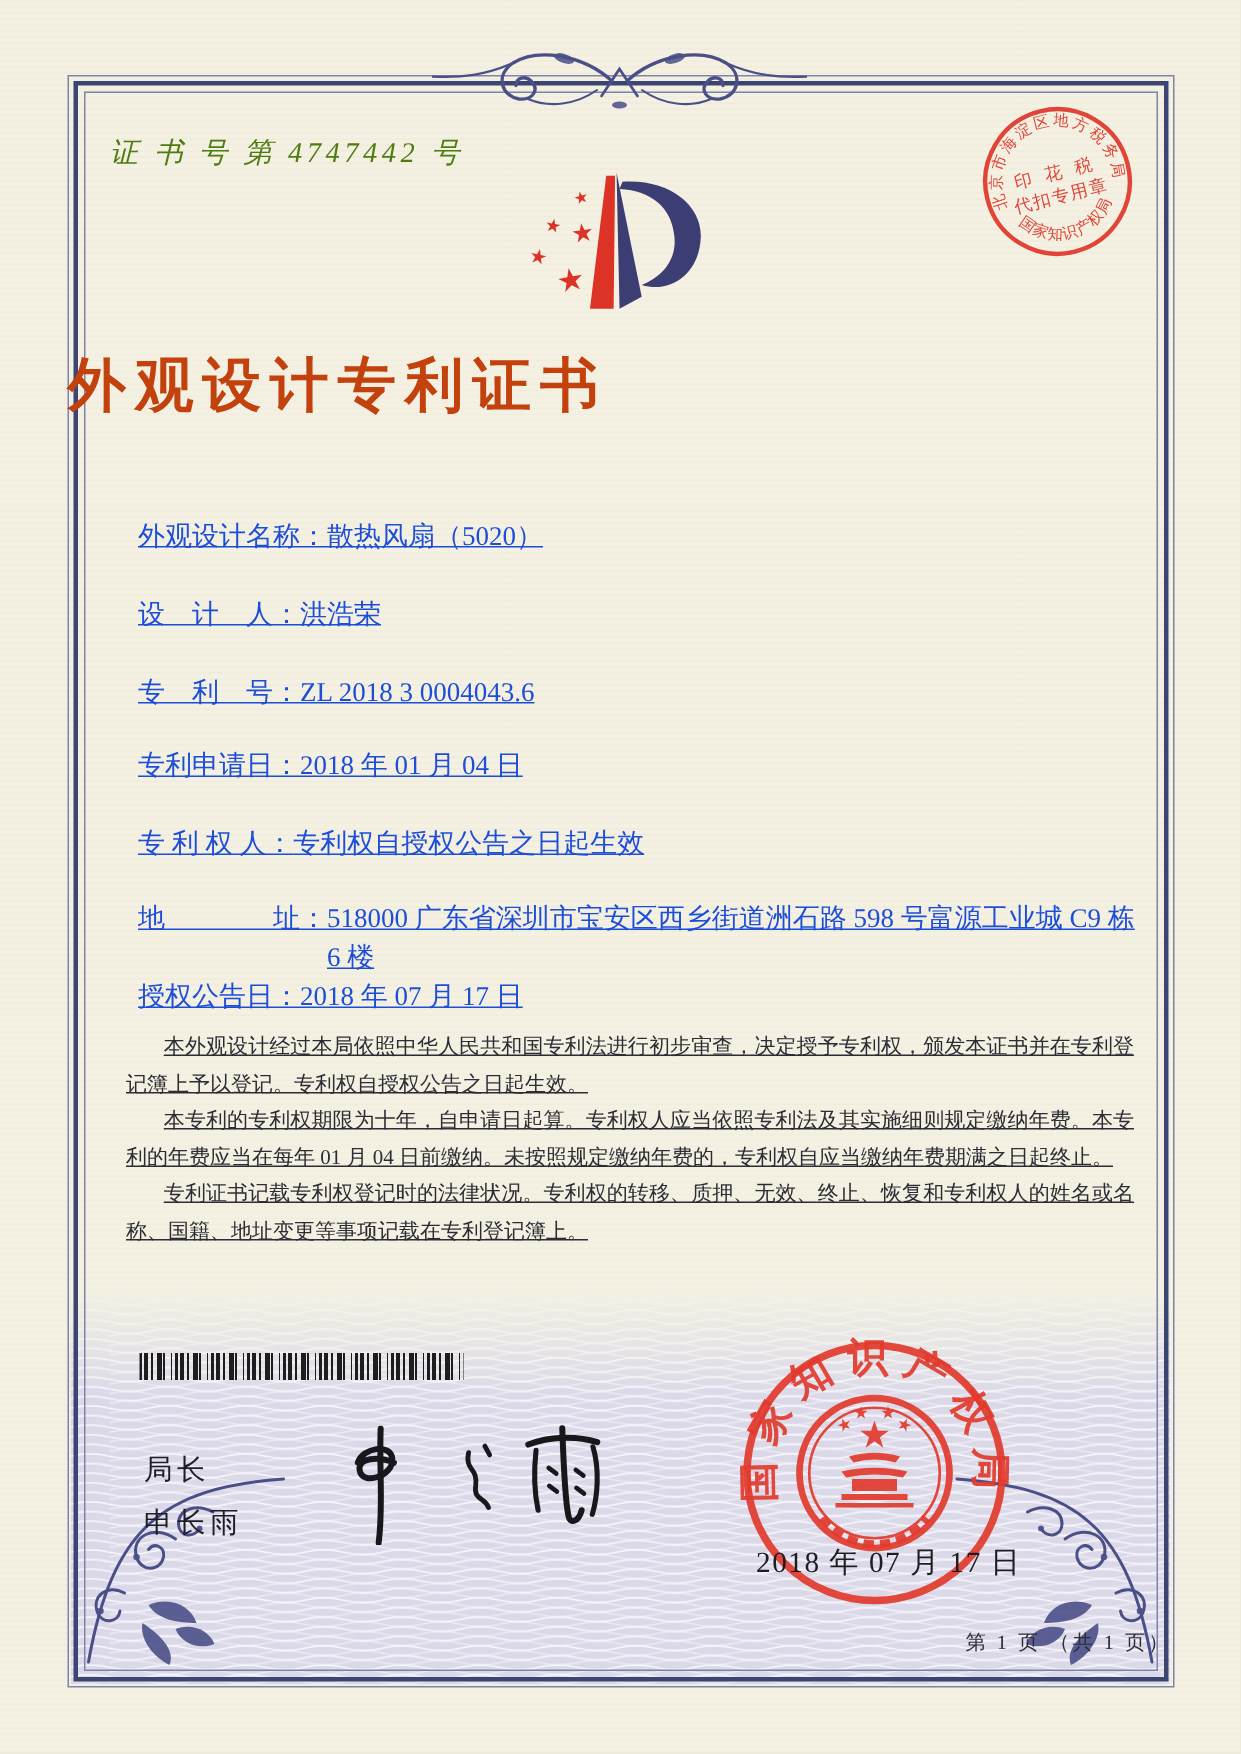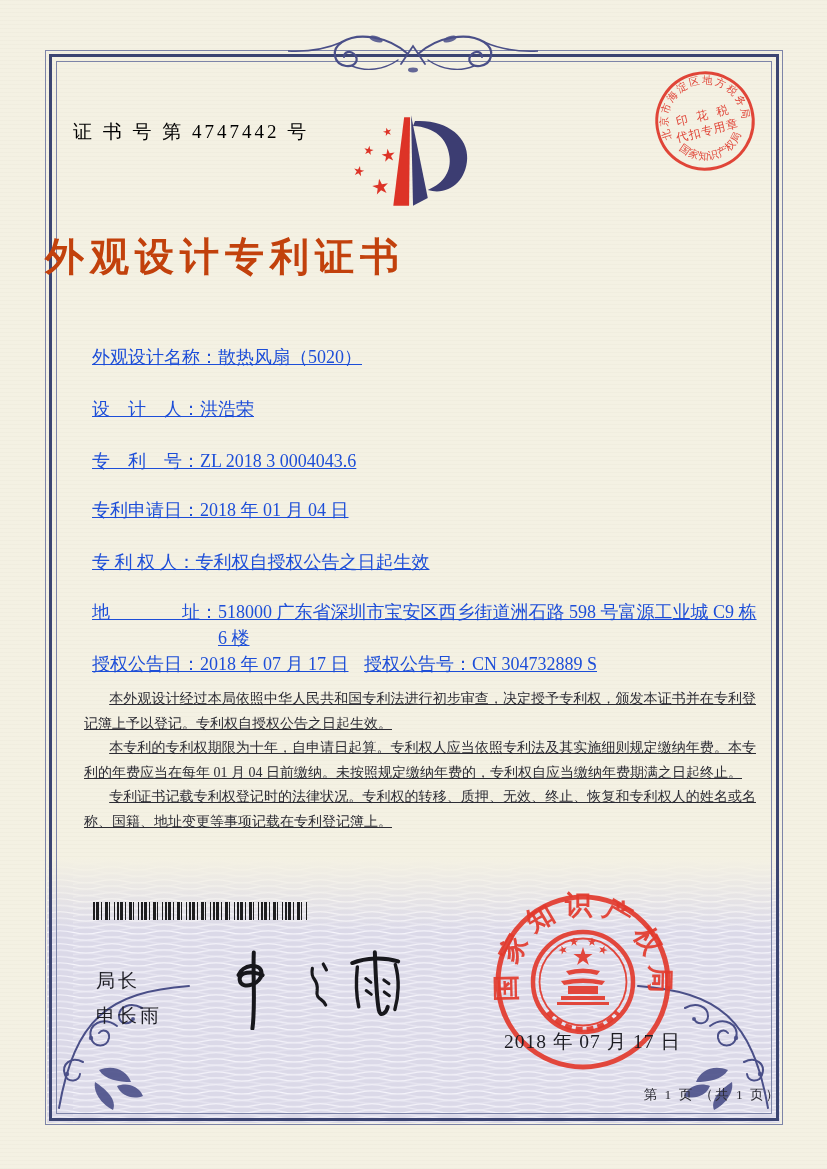--- a/index.html
+++ b/index.html
@@ -11,21 +11,21 @@
   .band{position:absolute;left:47px;top:858px;width:733px;height:265px;z-index:1;}
   .band-fade{position:absolute;left:0;top:0;width:100%;height:72px;z-index:2;
         background:linear-gradient(#f4f1e3,rgba(244,241,227,0));}
   
   .frame{position:absolute;left:45px;top:50px;width:736px;height:1073px;z-index:5;
         border:1px solid #7d84a8;pointer-events:none;}
   .frame::before{content:"";position:absolute;inset:3px;border:3px solid #3c4572;}
   .frame::after{content:"";position:absolute;inset:10px;border:1px solid #7d84a8;}
   .orn{position:absolute;z-index:6;}
   
-  .cert-no{position:absolute;left:73px;top:119px;z-index:10;font-size:19px;letter-spacing:3px;color:#000000;}
+  .cert-no{position:absolute;left:73px;top:89px;z-index:10;font-size:19px;letter-spacing:3px;color:#4d7c0f;font-style:italic;}
   .title{position:absolute;left:45px;top:230px;width:736px;z-index:10;
         font-size:39px;font-weight:bold;letter-spacing:6px;color:#c2410c;}
   .frow{position:absolute;left:92px;width:668px;display:flex;font-size:18px;line-height:26px;
         color:#1d4ed8;z-index:10;text-decoration:underline;}
   .frow .lab{white-space:pre;flex:0 0 auto;}
   .frow .val{flex:1 1 auto;}
   .r1{top:344px}.r2{top:396px}.r3{top:448px}.r4{top:497px}.r5{top:549px}.r6{top:599px}
   .r7{top:651px}
   .r7 .leftpart{white-space:pre;width:272px;flex:0 0 auto;}
   .paras{position:absolute;left:84px;top:687px;width:672px;z-index:10;font-size:14px;
@@ -187,21 +187,20 @@
   <div class="frow r5">
     <span class="lab">专 利 权 人：</span>
     <span class="val">专利权自授权公告之日起生效</span>
   </div>
   <div class="frow r6">
     <span class="lab">地　　　　址：</span>
     <span class="val">518000 广东省深圳市宝安区西乡街道洲石路 598 号富源工业城 C9 栋 6 楼</span>
   </div>
   <div class="frow r7">
     <span class="leftpart"><span>授权公告日：</span><span>2018 年 07 月 17 日</span></span>
-    <span><span>授权公告号：</span><span>CN 304732889 S</span></span>
   </div>
 
   <div class="paras">
     <p>本外观设计经过本局依照中华人民共和国专利法进行初步审查，决定授予专利权，颁发本证书并在专利登记簿上予以登记。专利权自授权公告之日起生效。</p>
     <p>本专利的专利权期限为十年，自申请日起算。专利权人应当依照专利法及其实施细则规定缴纳年费。本专利的年费应当在每年 01 月 04 日前缴纳。未按照规定缴纳年费的，专利权自应当缴纳年费期满之日起终止。</p>
     <p>专利证书记载专利权登记时的法律状况。专利权的转移、质押、无效、终止、恢复和专利权人的姓名或名称、国籍、地址变更等事项记载在专利登记簿上。</p>
   </div>
 
   <div class="barcode"></div>
 

